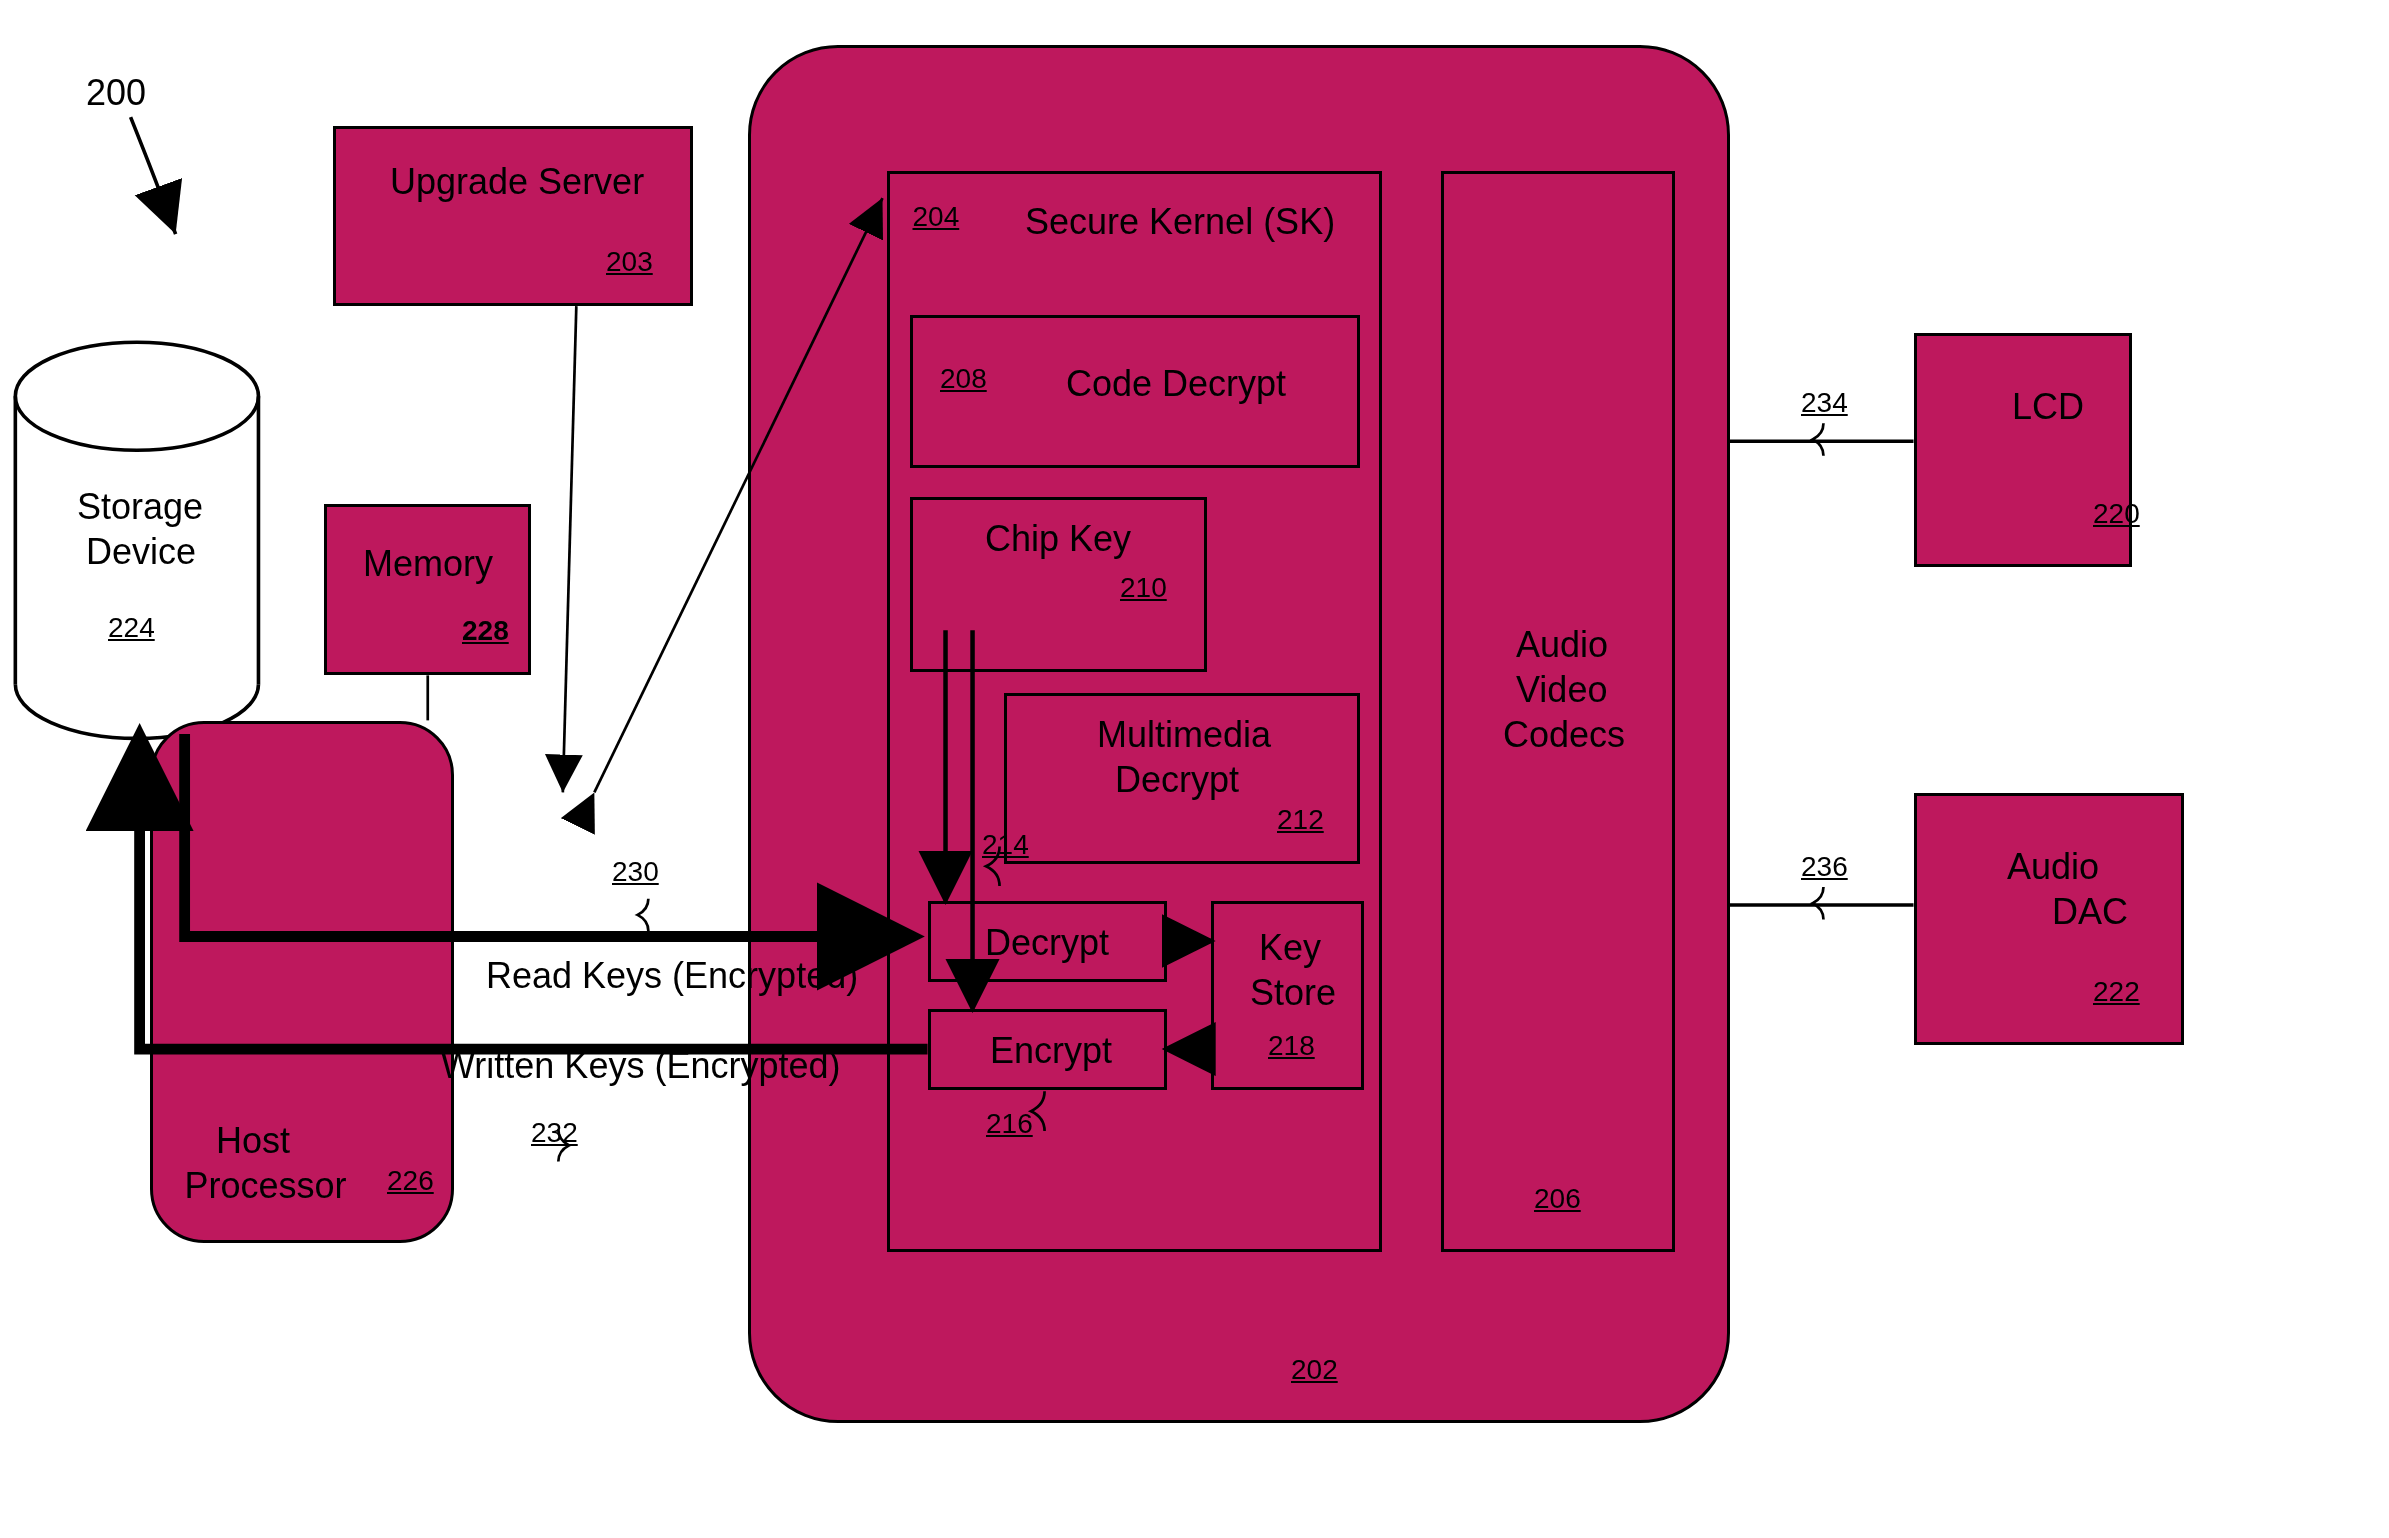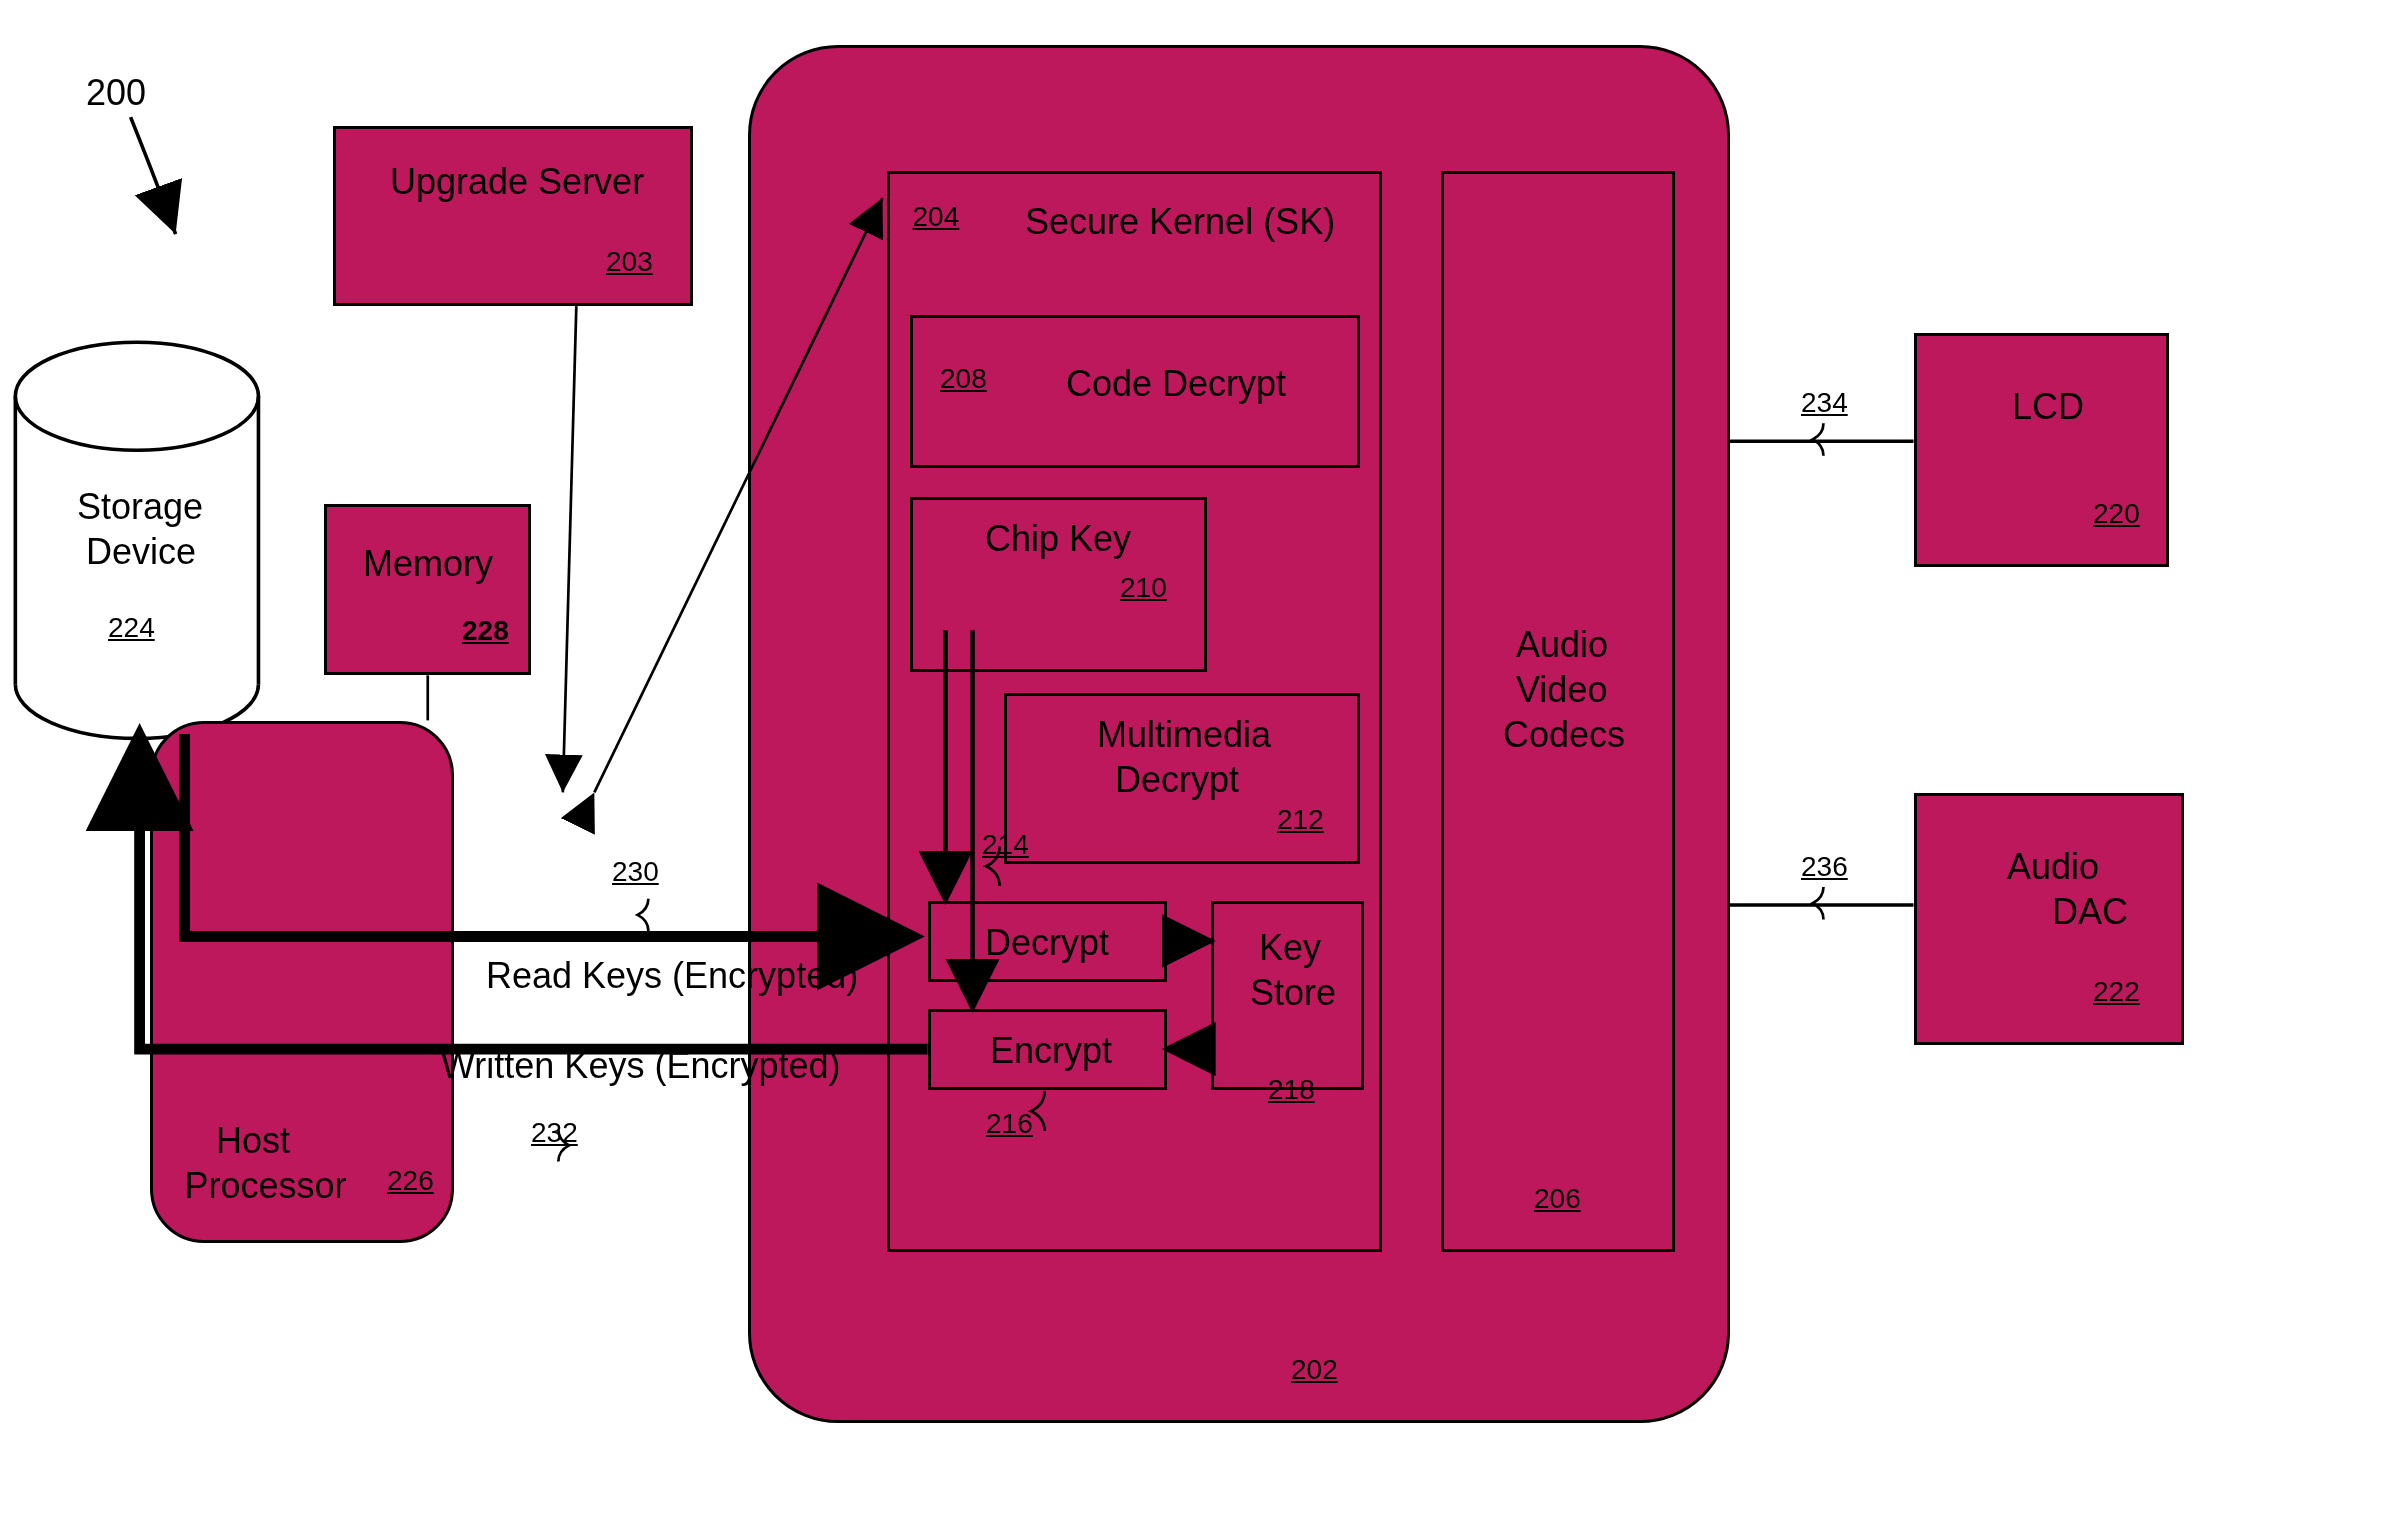--- a/index.html
+++ b/index.html
@@ -108,31 +108,31 @@
   <div class="label ref" style="left:982px; top:829px;">214</div>
 
   <div class="box" style="left:928px; top:1009px; width:239px; height:81px;">
     <div class="label" style="left:59px; top:18px;">Encrypt</div>
   </div>
   <div class="label ref" style="left:986px; top:1108px;">216</div>
 
   <div class="box" style="left:1211px; top:901px; width:153px; height:189px;">
     <div class="label" style="left:45px; top:22.5px;">Key</div>
     <div class="label" style="left:36px; top:68px;">Store</div>
-    <div class="label ref" style="left:54px; top:126px;margin-top:44px;">218</div>
+    <div class="label ref" style="left:54px; top:126px;">218</div>
   </div>
 
   <div class="box" style="left:1441px; top:171px; width:234px; height:1081px;">
     <div class="label" style="left:72px; top:450px;">Audio</div>
     <div class="label" style="left:72px; top:495px;">Video</div>
     <div class="label" style="left:59px; top:540px;">Codecs</div>
     <div class="label ref" style="left:90px; top:1009px;">206</div>
   </div>
 
-  <div class="box" style="left:1914px; top:333px; width:255px; height:234px;">
+  <div class="box" style="left:1914px; top:333px; width:218px; height:234px;">
     <div class="label" style="left:95px; top:50px;">LCD</div>
     <div class="label ref" style="left:176px; top:162px;">220</div>
   </div>
 
   <div class="box" style="left:1914px; top:793px; width:270px; height:252px;">
     <div class="label" style="left:90px; top:50px;">Audio</div>
     <div class="label" style="left:99px; top:95px;margin-left:36px;">DAC</div>
     <div class="label ref" style="left:176px; top:180px;">222</div>
   </div>
 

